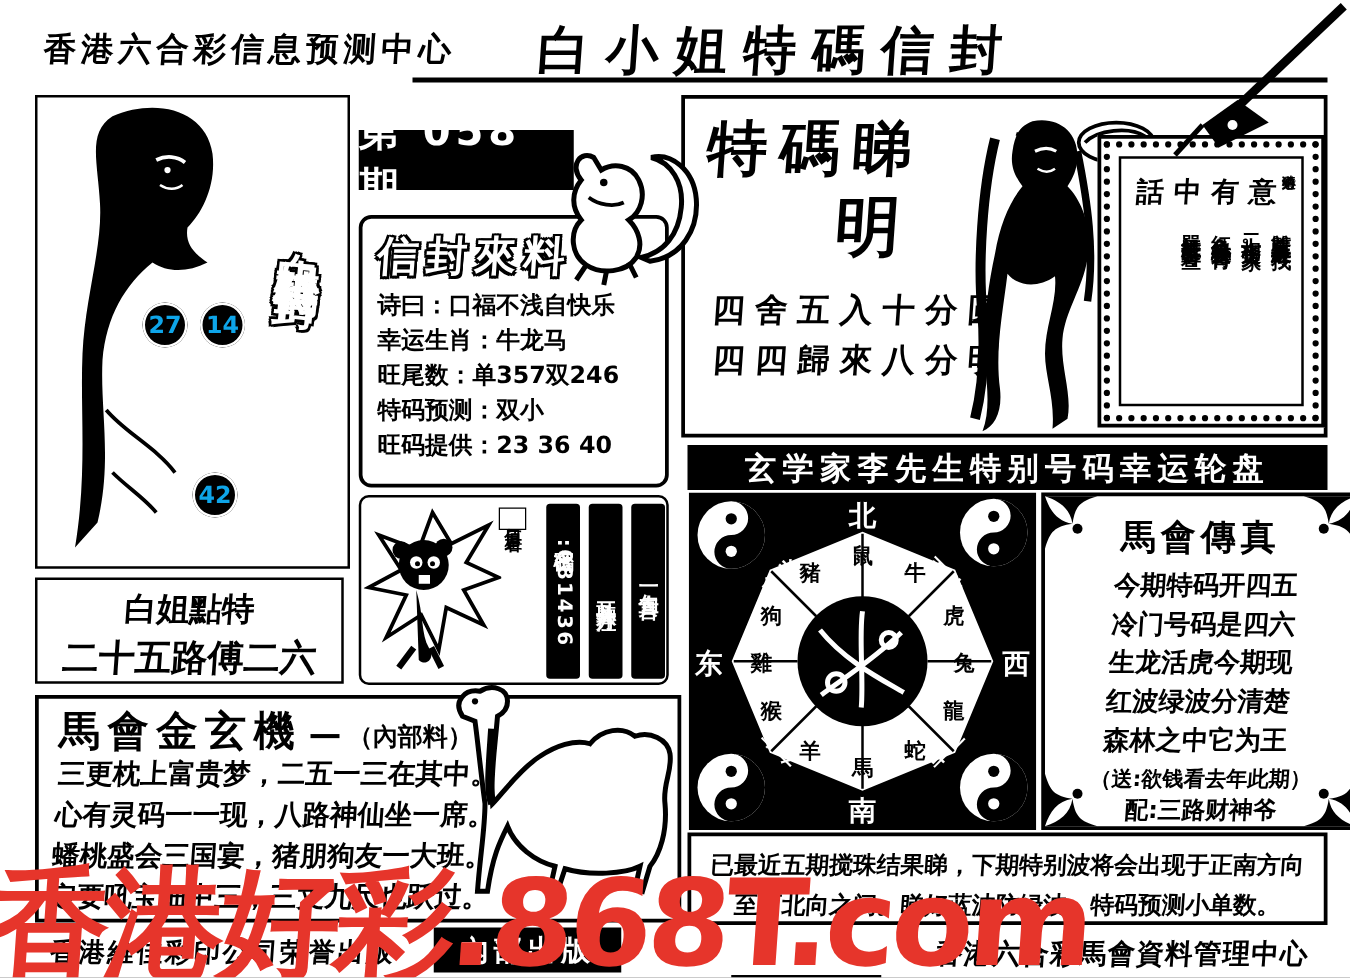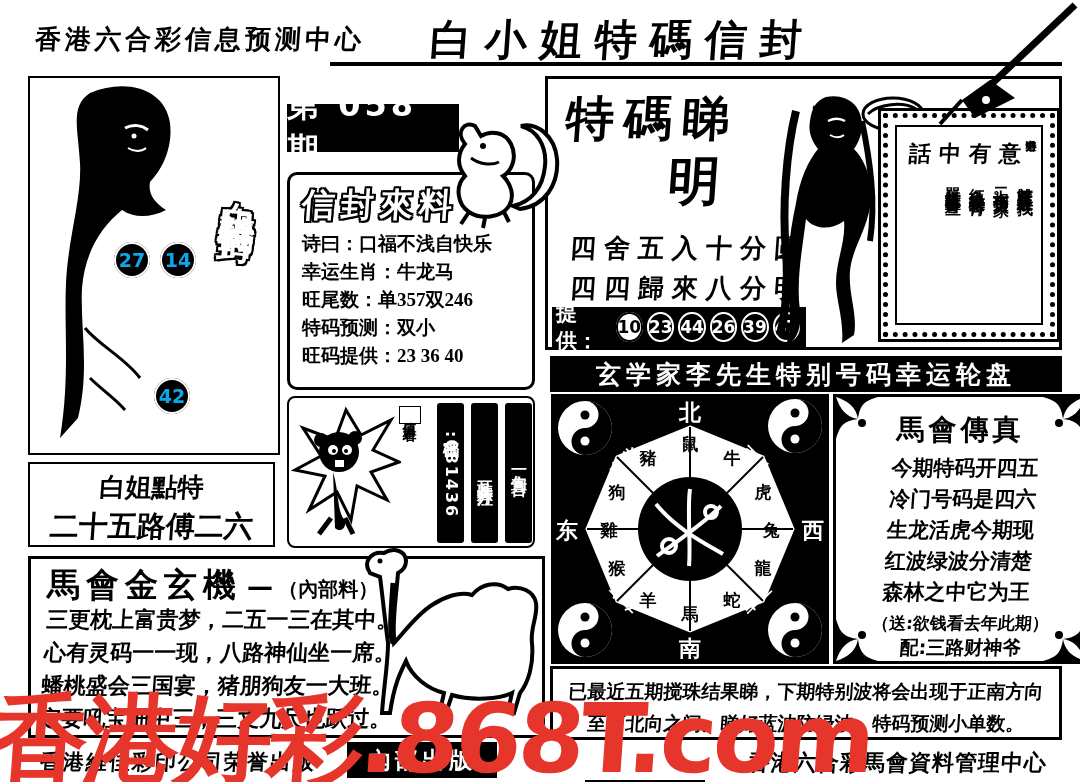--- a/index.html
+++ b/index.html
@@ -7,21 +7,21 @@
   #page{position:relative;width:1080px;height:782px;background:#fff;overflow:hidden;margin:0 auto;color:#000;}
   .abs{position:absolute;}
   .bx{border:3px solid #000;background:#fff;box-sizing:border-box;}
   .bold{font-weight:bold;}
   .outline-w{color:#fff;text-shadow:-2px 0 #000,2px 0 #000,0 -2px #000,0 2px #000,-2px -2px #000,2px 2px #000,-2px 2px #000,2px -2px #000;}
   .badge{background:#000;color:#fff;font-weight:bold;display:flex;align-items:center;justify-content:center;letter-spacing:4px;}
   .vpanel{writing-mode:vertical-rl;background:#000;color:#fff;font-weight:bold;font-size:16px;letter-spacing:2px;padding:8px 3px;border-radius:3px;text-align:center;}
   .ball{display:inline-flex;align-items:center;justify-content:center;width:30px;height:30px;border-radius:50%;background:#000;color:#fff;font-weight:bold;font-size:17px;box-shadow:inset 0 0 0 2px #fff;margin:0 2px;}
   .ball-light{background:#fff;color:#000;box-shadow:inset 0 0 0 2px #000;}
   .num-ball{display:flex;align-items:center;justify-content:center;width:36px;height:36px;border-radius:50%;background:#000;color:#0ea5e9;font-weight:bold;font-size:19px;box-shadow:inset 0 0 0 2px #fff;}
-  .row-line{white-space:nowrap;font-weight:bold;font-family:Liberation Serif, serif;}
+  .row-line{white-space:nowrap;font-weight:bold;}
   .stamp{border:3px solid #000;position:absolute;background:#fff;}
   .stamp::before{content:"";position:absolute;inset:2px;border:5px dotted #000;pointer-events:none;}
   .stamp-inner{position:absolute;inset:14px;border:2px solid #000;}
   .corner-orn{position:absolute;width:46px;height:46px;}
   .wm{color:#e6352b;font-weight:bold;z-index:60;white-space:nowrap;}
   .brush{transform:skewX(-4deg);}
 </style>
 </head>
 <body>
 
@@ -122,29 +122,20 @@
     <div class="abs bold brush" style="left:18px;top:8px;font-size:48px;letter-spacing:10px;">特碼睇</div>
     <div class="abs bold brush" style="left:120px;top:68px;font-size:52px;">明</div>
     <svg class="abs" width="120" height="50" viewBox="0 0 120 50" style="left:260px;top:10px;">
       <ellipse cx="85" cy="25" rx="30" ry="16" fill="none" stroke="#000" stroke-width="3"></ellipse>
       <path d="M60,25 C70,15 95,12 108,20" fill="none" stroke="#000" stroke-width="3"></path>
       <path d="M10,30 L45,22 L38,32 Z" fill="#000"></path>
       <path d="M5,18 L30,26" stroke="#000" stroke-width="3"></path>
     </svg>
     <div class="abs bold brush" style="left:22px;top:152px;font-size:26px;letter-spacing:8px;">四舍五入十分圆</div>
     <div class="abs bold brush" style="left:22px;top:192px;font-size:26px;letter-spacing:8px;">四四歸來八分明</div>
-    <div class="abs" style="left:4px;top:228px;width:246px;height:40px;background:#000;display:flex;align-items:center;padding:0 4px;">
-      <span class="bold" style="color:#fff;font-size:21px;">提供：</span>
-      <span class="ball ball-light">10</span>
-      <span class="ball">23</span>
-      <span class="ball">44</span>
-      <span class="ball">26</span>
-      <span class="ball">39</span>
-      <span class="ball">47</span>
-    </div>
 
     <svg class="abs" width="130" height="258" viewBox="0 0 130 258" style="left:218px;top:12px;">
       <path d="M60,6 C80,2 96,14 96,34 C96,44 92,52 88,58 C100,70 108,92 104,116 C100,140 86,158 84,180 C82,202 92,224 88,244 L76,252 C78,228 70,210 70,192 C70,170 80,150 78,130 C64,140 48,138 40,128 C36,160 30,190 34,220 C36,238 30,250 20,254 C26,238 24,220 22,200 C20,170 24,140 30,112 C34,88 42,70 52,58 C46,50 42,42 44,30 C46,16 50,10 60,6 Z" fill="#000"></path>
       <path d="M30,20 C20,60 16,120 20,160 C22,190 20,220 14,244" stroke="#000" stroke-width="8" fill="none"></path>
       <path d="M96,30 C104,70 110,110 104,150" stroke="#000" stroke-width="6" fill="none"></path>
       <path d="M62,30 C68,27 74,27 79,30" stroke="#fff" stroke-width="2.5" fill="none"></path>
       <path d="M64,44 C69,47 74,47 78,44" stroke="#fff" stroke-width="2" fill="none"></path>
     </svg>
   </div>
 

